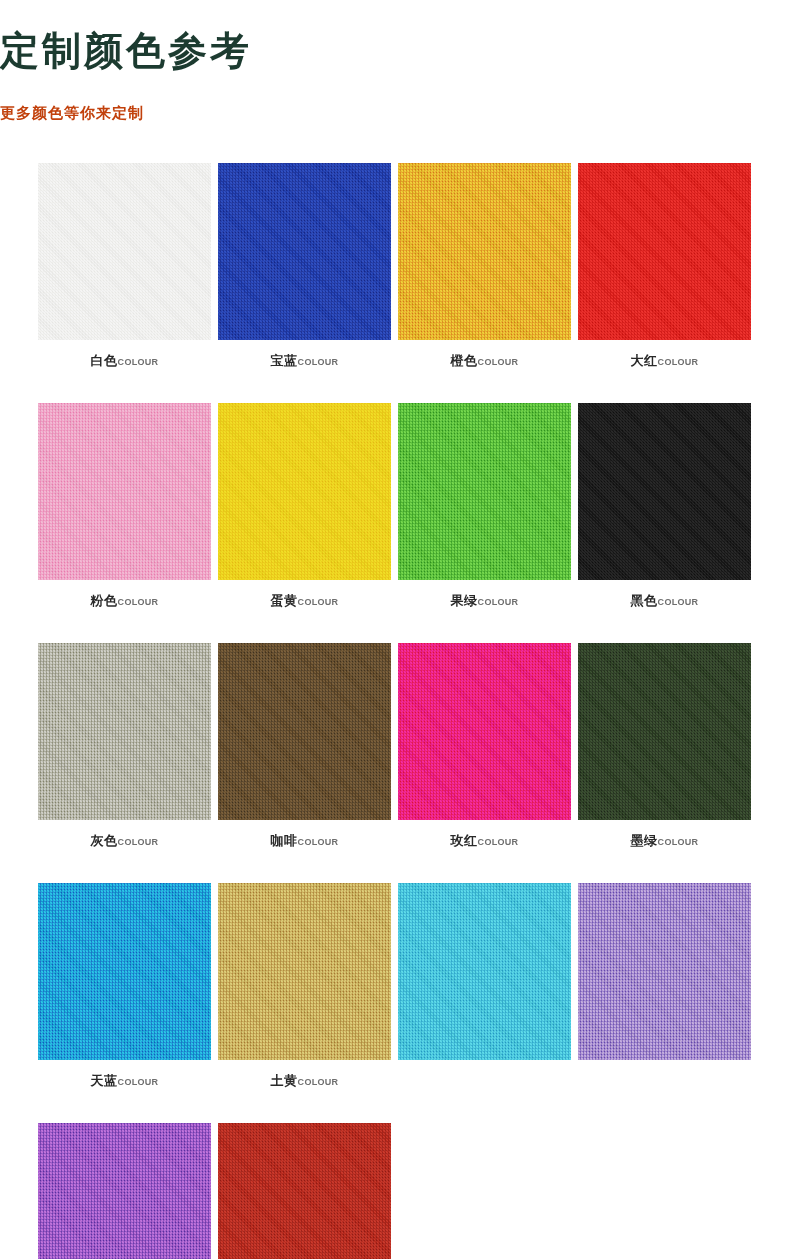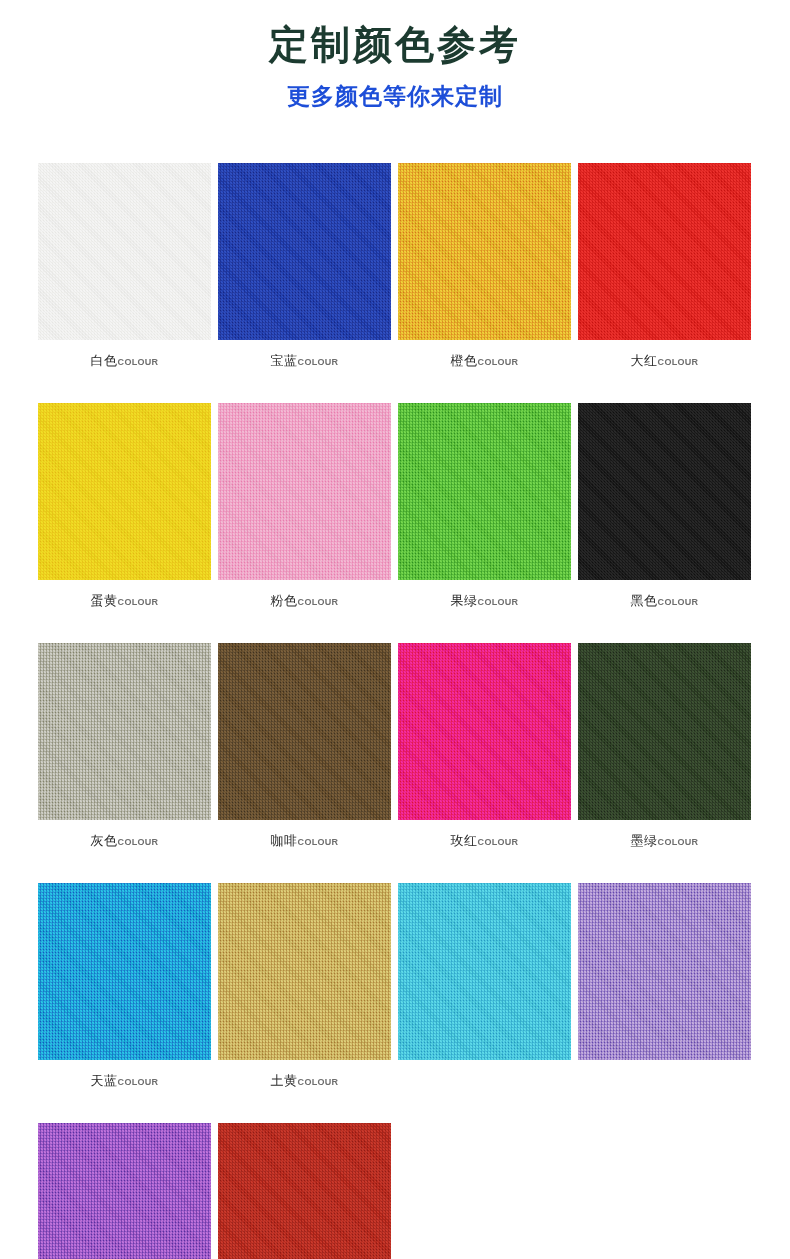--- a/index.html
+++ b/index.html
@@ -18,37 +18,36 @@
 
   .page {
     width: 790px;
     height: 1259px;
     position: relative;
     background: #ffffff;
   }
 
   
   .header {
-    text-align: center;
-    padding-top: 24px;
+    padding-top: 30px;
   }
   .page-title {
     font-size: 39px;
     font-weight: bold;
     letter-spacing: 3px;
     line-height: 1.1;
     margin: 0;
     color: #1c3b30;
   }
   .page-subtitle {
-    font-size: 23px;
+    font-size: 15px;
     font-weight: bold;
     letter-spacing: 1px;
-    margin: 14px 0 0 0;
-    color: #1d4ed8;
+    margin: 31px 0 0 0;
+    color: #c2410c;
   }
 
   
   .swatch-grid {
     position: absolute;
     left: 38px;
     top: 163px;
     width: 714px;
     display: grid;
     grid-template-columns: repeat(4, 173px);
@@ -107,21 +106,21 @@
   .swatch-chip.dark-chip::before  { opacity: 0.55; }
 
   .swatch-label {
     text-align: center;
     margin-top: 12px;
     white-space: nowrap;
     line-height: 1;
   }
   .swatch-name {
     font-size: 13px;
-    font-weight: normal;
+    font-weight: bold;
     color: #2a2a2a;
     letter-spacing: 0.5px;
   }
   .swatch-suffix {
     font-size: 9px;
     font-weight: bold;
     color: #6e6e6e;
     letter-spacing: 0.3px;
     vertical-align: baseline;
     margin-top: 8px;
@@ -148,28 +147,28 @@
       </div>
       <div class="swatch-cell">
         <div class="swatch-chip" style="background-color: rgb(232, 165, 33);"></div>
         <div class="swatch-label"><span class="swatch-name">橙色</span><span class="swatch-suffix">COLOUR</span></div>
       </div>
       <div class="swatch-cell">
         <div class="swatch-chip" style="background-color: rgb(224, 27, 24);"></div>
         <div class="swatch-label"><span class="swatch-name">大红</span><span class="swatch-suffix">COLOUR</span></div>
       </div>
       <div class="swatch-cell">
+        <div class="swatch-chip light-chip" style="background-color: rgb(241, 155, 194);"></div>
+        <div class="swatch-label"><span class="swatch-name">粉色</span><span class="swatch-suffix">COLOUR</span></div>
+      </div>
+      <div class="swatch-cell">
         <div class="swatch-chip light-chip" style="background-color: rgb(238, 206, 23);"></div>
         <div class="swatch-label"><span class="swatch-name">蛋黄</span><span class="swatch-suffix">COLOUR</span></div>
       </div>
       <div class="swatch-cell">
-        <div class="swatch-chip light-chip" style="background-color: rgb(241, 155, 194);"></div>
-        <div class="swatch-label"><span class="swatch-name">粉色</span><span class="swatch-suffix">COLOUR</span></div>
-      </div>
-      <div class="swatch-cell">
         <div class="swatch-chip" style="background-color: rgb(76, 182, 47);"></div>
         <div class="swatch-label"><span class="swatch-name">果绿</span><span class="swatch-suffix">COLOUR</span></div>
       </div>
       <div class="swatch-cell">
         <div class="swatch-chip dark-chip" style="background-color: rgb(21, 21, 21);"></div>
         <div class="swatch-label"><span class="swatch-name">黑色</span><span class="swatch-suffix">COLOUR</span></div>
       </div>
       <div class="swatch-cell">
         <div class="swatch-chip" style="background-color: rgb(169, 169, 152);"></div>
         <div class="swatch-label"><span class="swatch-name">灰色</span><span class="swatch-suffix">COLOUR</span></div>

